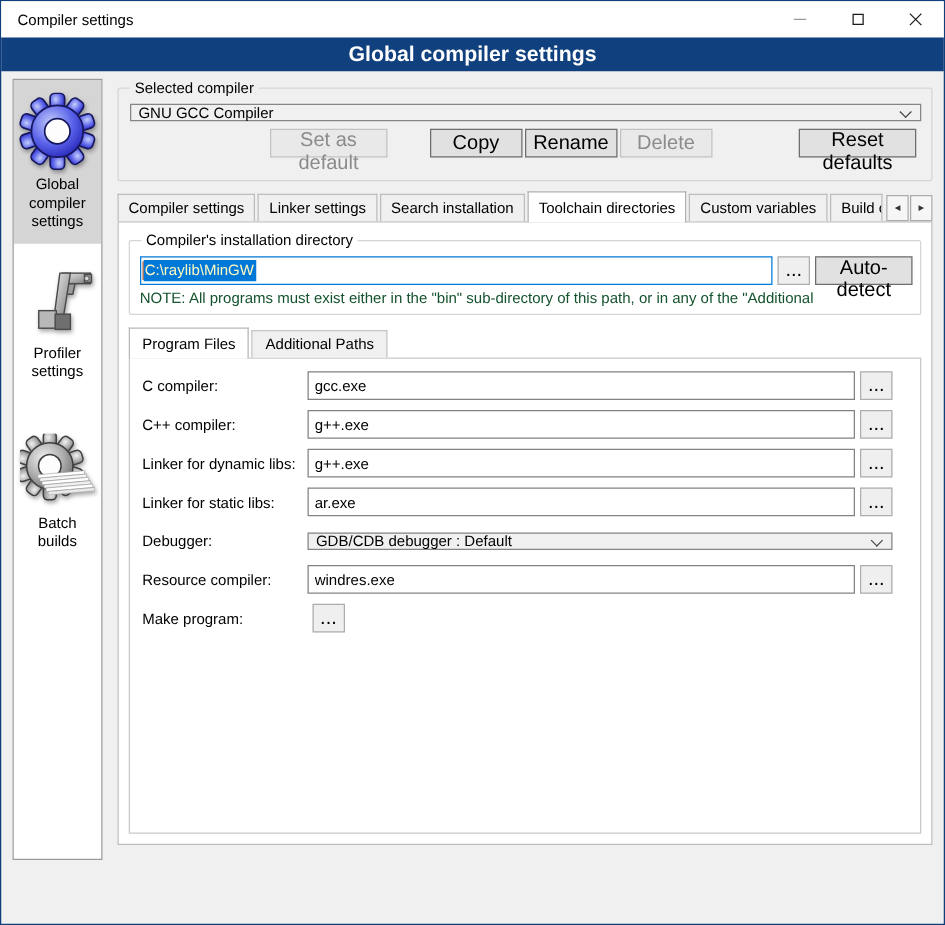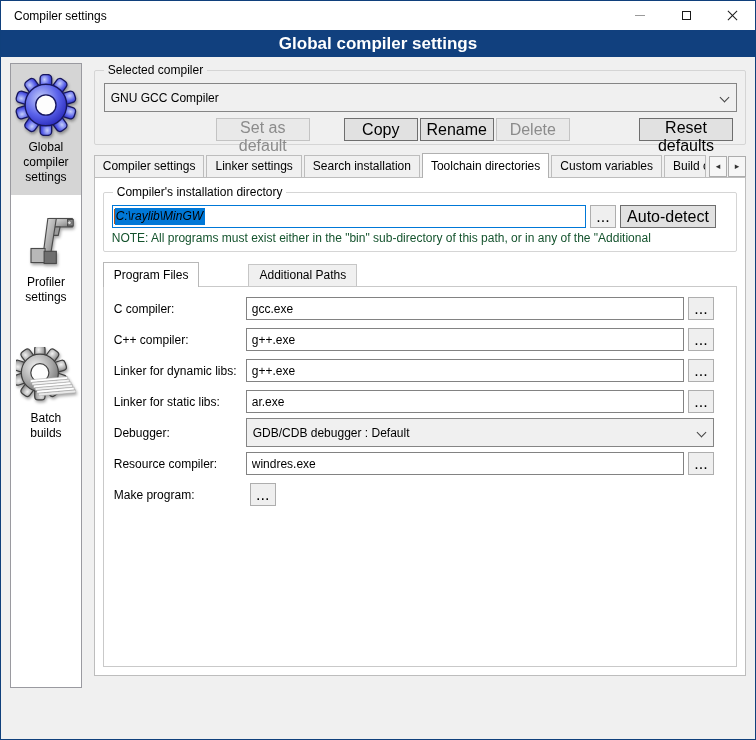--- a/index.html
+++ b/index.html
@@ -61,21 +61,21 @@
 
   .groupbox {
     border: 1px solid #d5d5d5; position: relative; border-radius: 2px;
   }
   .groupbox > .gb-label {
     position:absolute; top:-8px; left:9px; padding:0 4px; background:#f0f0f0;
   }
   .gb-selected-compiler { margin-top: 13px; height: 75px; padding: 12px 8px 8px 9px; }
 
   .combo {
-    height: 29px; background:#f0f0f0; border:1px solid #858585;
+    height: 14px; background:#f0f0f0; border:1px solid #858585;
     display:flex; align-items:center; padding: 0 6px; width: 100%;
   }
   .combo .combo-text { flex:1; overflow:hidden; white-space:nowrap; }
   .chevron { width: 10px; height: 10px; position:relative; flex:0 0 auto; }
   .chevron:before {
     content:""; position:absolute; left:1px; top:1px;
     width:6px; height:6px; border-right:1px solid #444; border-bottom:1px solid #444;
     transform: rotate(45deg);
   }
 
@@ -108,37 +108,37 @@
     width:18px; height:21px; font-size:9px; line-height:1; color:#333;
     border:1px solid #adadad; background:#f6f6f6; margin-left:1px;
   }
 
   
   .page {
     flex: 1; background: #fff; border: 1px solid #bdbdbd;
     margin-bottom: 13px;
     display:flex; flex-direction:column; padding: 0 8px;
   }
-  .gb-installdir { margin-top: 14px; padding: 12px 20px 6px 8px; background:#fff; }
+  .gb-installdir { margin-top: 14px; padding: 12px 6px 6px 8px; background:#fff; }
   .gb-installdir > .gb-label { background:#fff; }
   .installdir-row { display:flex; align-items:center; }
   .path-input {
     flex:1; height:23px; border:1px solid #0078d7; background:#fff;
     display:flex; align-items:center; padding:0 1px; overflow:hidden;
   }
   .caret { width:1px; height:15px; background:#b4541c; flex:0 0 auto; }
-  .sel-text { background:#0078d7; color:#000000; padding:1px 2px 2px 1px; white-space:nowrap;font-style:italic; }
+  .sel-text { background:#0078d7; color:#fef9c3; padding:1px 2px 2px 1px; white-space:nowrap; }
   .browse-btn { width: 26px; margin-left: 4px; background:#efefef; border-color:#aeaeae; }
-  .autodetect-btn { width: 96px; margin-left: 4px; }
+  .autodetect-btn { width: 78px; margin-left: 4px; }
   .note-line {
     margin-top: 3px; color: #14532d; white-space: nowrap; overflow: hidden;
   }
 
   
-  .subtabstrip { display:flex; align-items:flex-end; margin-top: 10px; position:relative; z-index:2;gap:47px; }
+  .subtabstrip { display:flex; align-items:flex-end; margin-top: 10px; position:relative; z-index:2; }
   .subtab {
     background:#f0f0f0; border:1px solid #c6c6c6; border-bottom:none;
     padding:3px 10px 4px 10px; margin-right:2px; cursor:pointer;
   }
   .subtab.active { background:#fff; padding-top:5px; padding-bottom:5px; margin-bottom:-1px; border-color:#b8b8b8; }
   .subpage {
     flex:1; border:1px solid #c9c9c9; background:#fff;
     margin-bottom: 8px; padding: 10px 22px 10px 10px;
     display:flex; flex-direction:column;
   }

